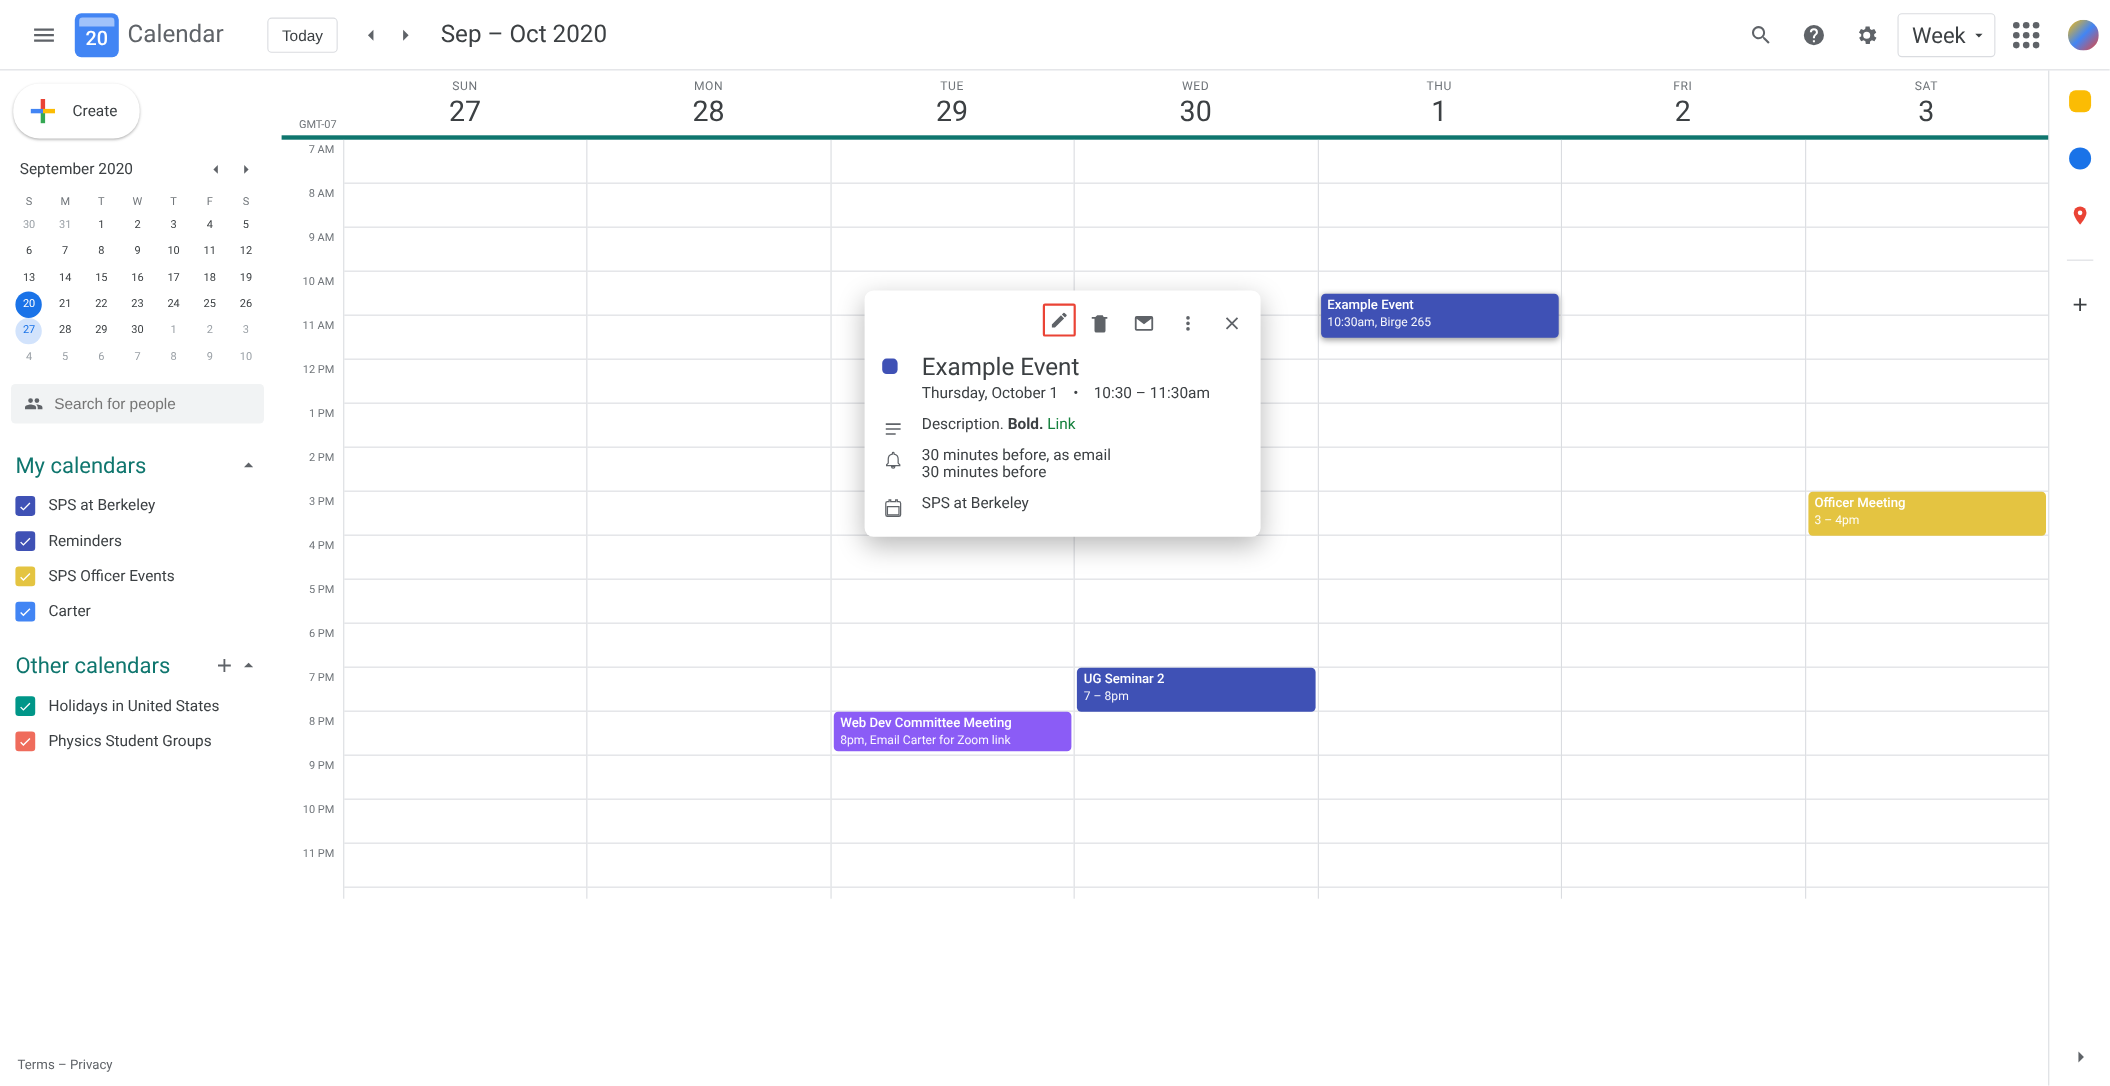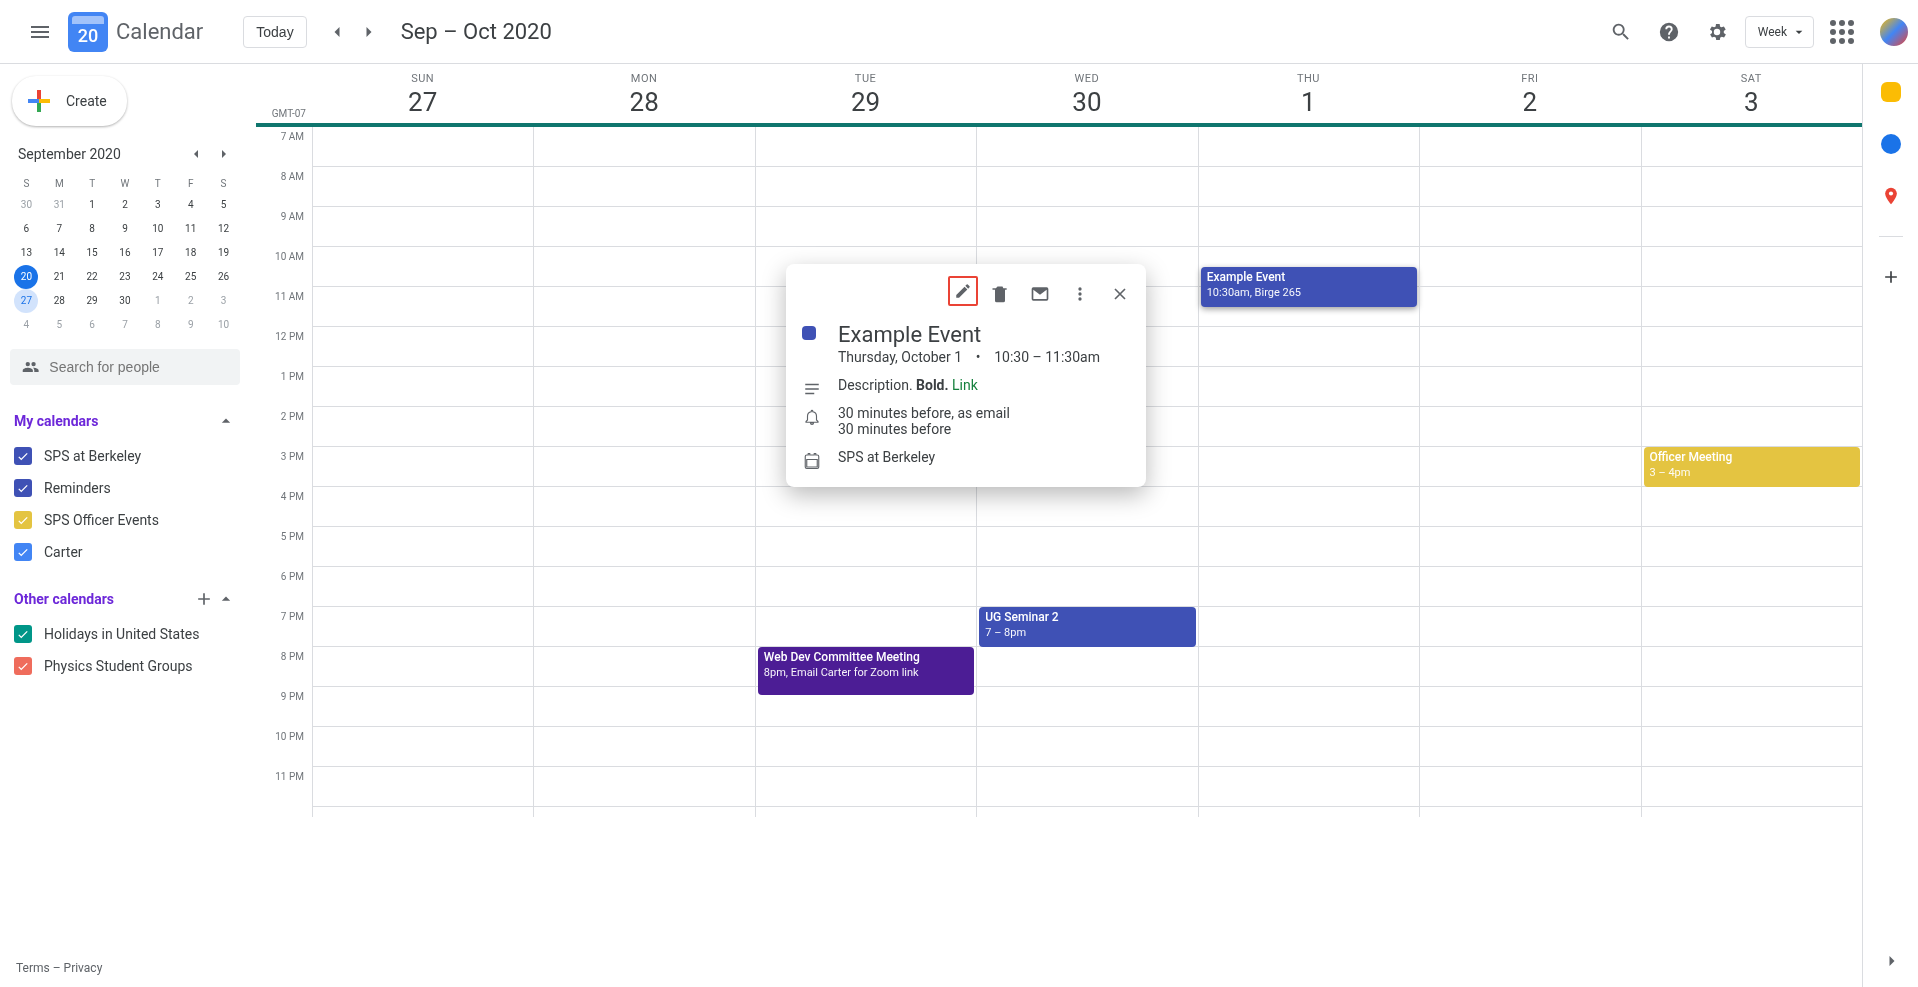--- a/index.html
+++ b/index.html
@@ -12,21 +12,21 @@
 .logo-icon { width: 40px; height: 40px; background:#4285f4; border-radius:6px; display:flex; align-items:center; justify-content:center; color:#fff; font-size:18px; font-weight:500; position:relative;}
 .logo-icon::before{content:"";position:absolute;top:4px;left:4px;right:4px;height:8px;background:#a1c2fa;border-radius:3px 3px 0 0;}
 .logo-icon span{position:relative;z-index:1;top:4px;}
 .app-title { font-size: 22px; color: #5f6368; }
 .today-btn { margin-left: 40px; border: 1px solid #dadce0; background: #fff; padding: 7px 12px; border-radius: 4px; font-size: 14px; cursor:pointer; color:#3c4043;}
 .nav-arrows { display:flex; margin-left:14px; }
 .nav-arrow { width:32px; height:32px; display:flex; align-items:center; justify-content:center; cursor:pointer; color:#5f6368; border-radius:50%;}
 .range-title { font-size: 22px; color:#3c4043; margin-left: 16px; }
 .header-right { margin-left:auto; display:flex; align-items:center; gap:8px; }
 .hr-icon { width:40px; height:40px; display:flex; align-items:center; justify-content:center; cursor:pointer; color:#5f6368; border-radius:50%; }
-.view-select { border:1px solid #dadce0; padding: 7px 6px 7px 12px; border-radius:4px; font-size:12px; cursor:pointer; display:flex; align-items:center; gap:4px; }
+.view-select { border:1px solid #dadce0; padding: 7px 6px 7px 12px; border-radius:4px; font-size:20px; cursor:pointer; display:flex; align-items:center; gap:4px; }
 .apps-grid { display:grid; grid-template-columns:repeat(3,6px); grid-template-rows:repeat(3,6px); gap:3px; }
 .apps-grid span{ background:#5f6368; border-radius:50%; width:6px; height:6px;}
 .avatar { width:32px; height:32px; border-radius:50%; background:linear-gradient(135deg,#fbbc04,#4285f4,#ea4335); border:2px solid #fff; margin-left:8px; cursor:pointer;}
 
 
 .body-wrap { display:flex; height: calc(100vh - 64px); }
 .sidebar { width: 256px; padding: 12px 16px 0 10px; flex-shrink:0; overflow:hidden;}
 .main-col { flex:1; display:flex; flex-direction:column; min-width:0; position:relative;}
 .right-rail { width: 56px; border-left:1px solid #dadce0; display:flex; flex-direction:column; align-items:center; padding-top:8px; gap:12px;}
 .right-rail .rail-icon{width:40px;height:40px;display:flex;align-items:center;justify-content:center;border-radius:50%;cursor:pointer;}
@@ -52,21 +52,21 @@
 .mini-grid .day{font-size:10px;padding:5px 0;cursor:pointer;color:#3c4043;border-radius:50%;width:24px;height:24px;line-height:14px;margin:0 auto;display:flex;align-items:center;justify-content:center;}
 .mini-grid .day.other{color:#9aa0a6;}
 .mini-grid .day.today{background:#1a73e8;color:#fff;}
 .mini-grid .day.selected{background:#d2e3fc;color:#1a73e8;}
 
 .search-people { margin-top:12px; background:#f1f3f4; border-radius:4px; display:flex; align-items:center; padding:8px 12px; gap:10px; color:#5f6368; cursor:text;}
 .search-people input{border:none;background:transparent;outline:none;font-size:14px;width:100%;}
 
 .cal-section { margin-top:20px; }
 .cal-section-head { display:flex; align-items:center; justify-content:space-between; padding:6px 4px; cursor:pointer;}
-.cal-section-head .title{font-size:14px;color:#6d28d9;font-weight:bold;}
+.cal-section-head .title{font-size:20px;color:#0f766e;}
 .cal-section-head .icons{display:flex;gap:2px;color:#5f6368;}
 .cal-list { display:flex; flex-direction:column; gap:10px; margin-top:8px;}
 .cal-item { display:flex; align-items:center; gap:12px; font-size:14px; cursor:pointer; padding:2px 4px;}
 .cal-check{width:18px;height:18px;border-radius:3px;display:flex;align-items:center;justify-content:center;color:#fff;flex-shrink:0;}
 .cal-check svg{width:14px;height:14px;}
 
 .footer-links{position:absolute;bottom:12px;left:16px;font-size:12px;color:#5f6368;}
 .footer-links a{color:#5f6368;text-decoration:none;}
 
 
@@ -442,21 +442,21 @@
               <div class="hour-line"></div>
               <div class="hour-line"></div>
               <div class="hour-line"></div>
               <div class="hour-line"></div>
               <div class="hour-line"></div>
               <div class="hour-line"></div>
               <div class="hour-line"></div>
               <div class="hour-line"></div>
               <div class="hour-line"></div>
               <div class="hour-line"></div>
-              <div class="event-block" style="top: 520px; height: 48px; background: #4c1d95;">
+              <div class="event-block" style="top: 520px; height: 36px; background: #8b5cf6;">
                 <div class="ev-title">Web Dev Committee Meeting</div>
                 <div class="ev-sub">8pm, Email Carter for Zoom link</div>
               </div>
             </div>
             <div class="day-column">
               <div class="hour-line"></div>
               <div class="hour-line"></div>
               <div class="hour-line"></div>
               <div class="hour-line"></div>
               <div class="hour-line"></div>

